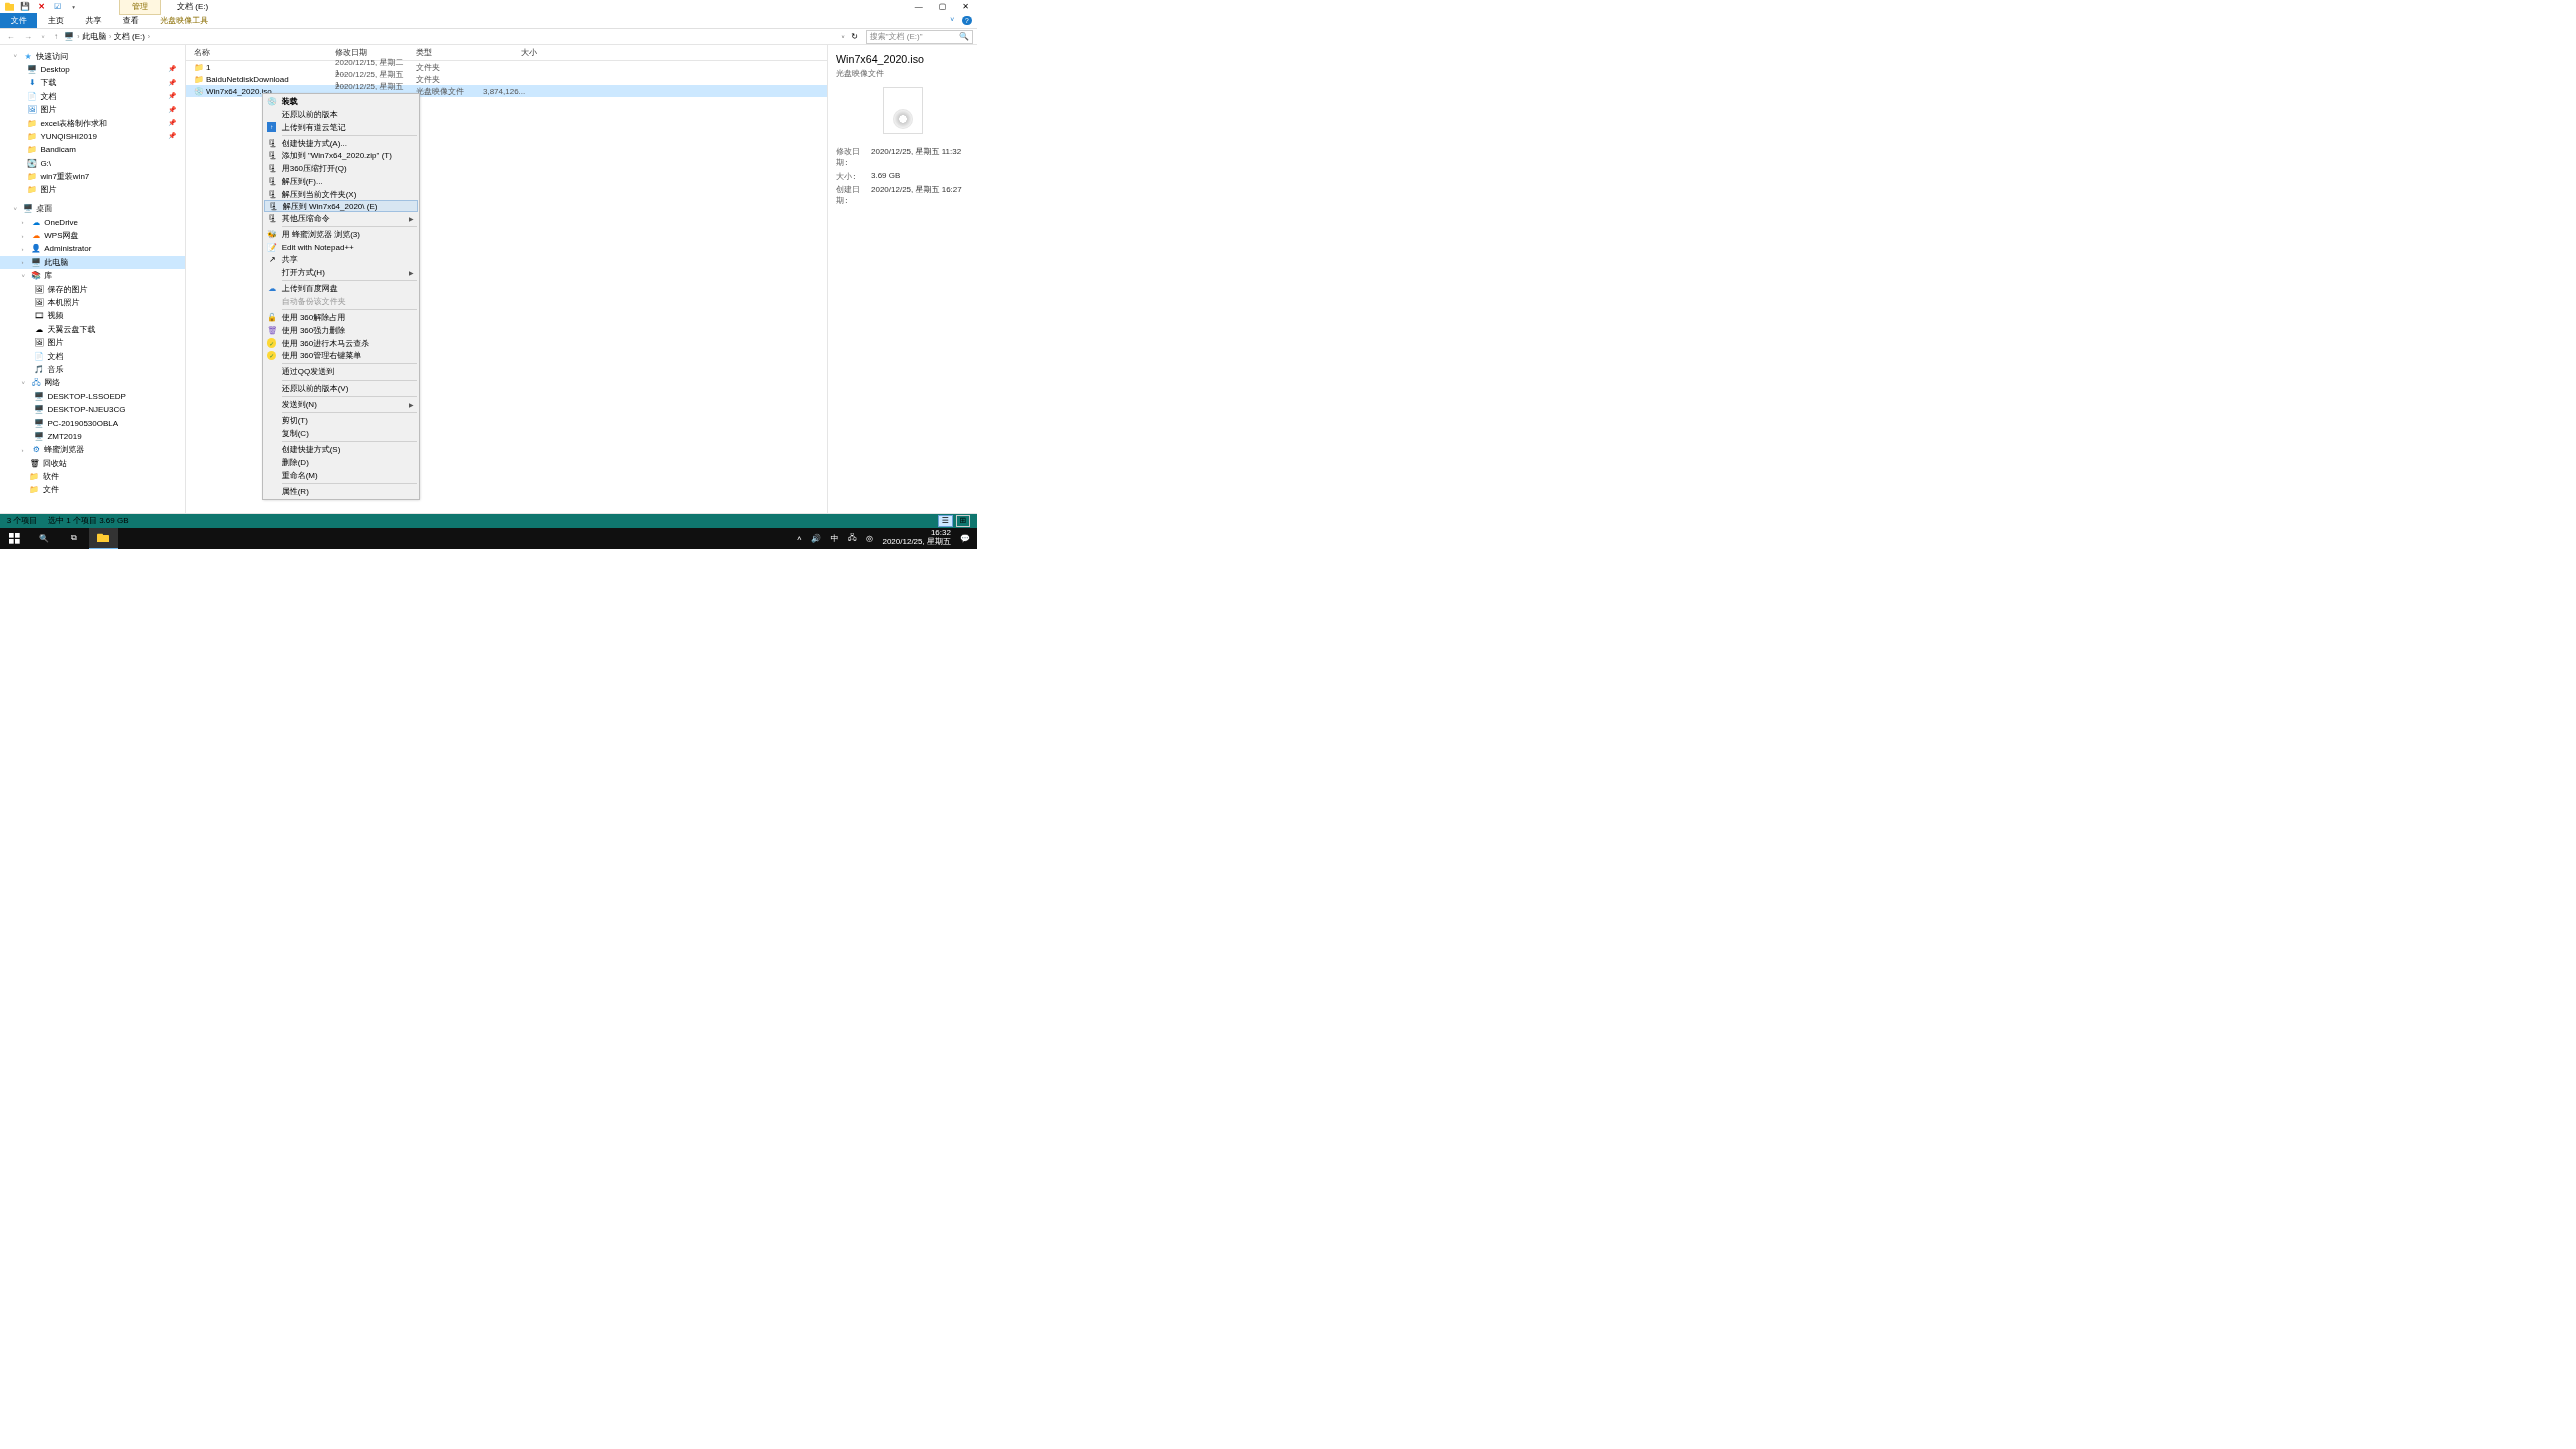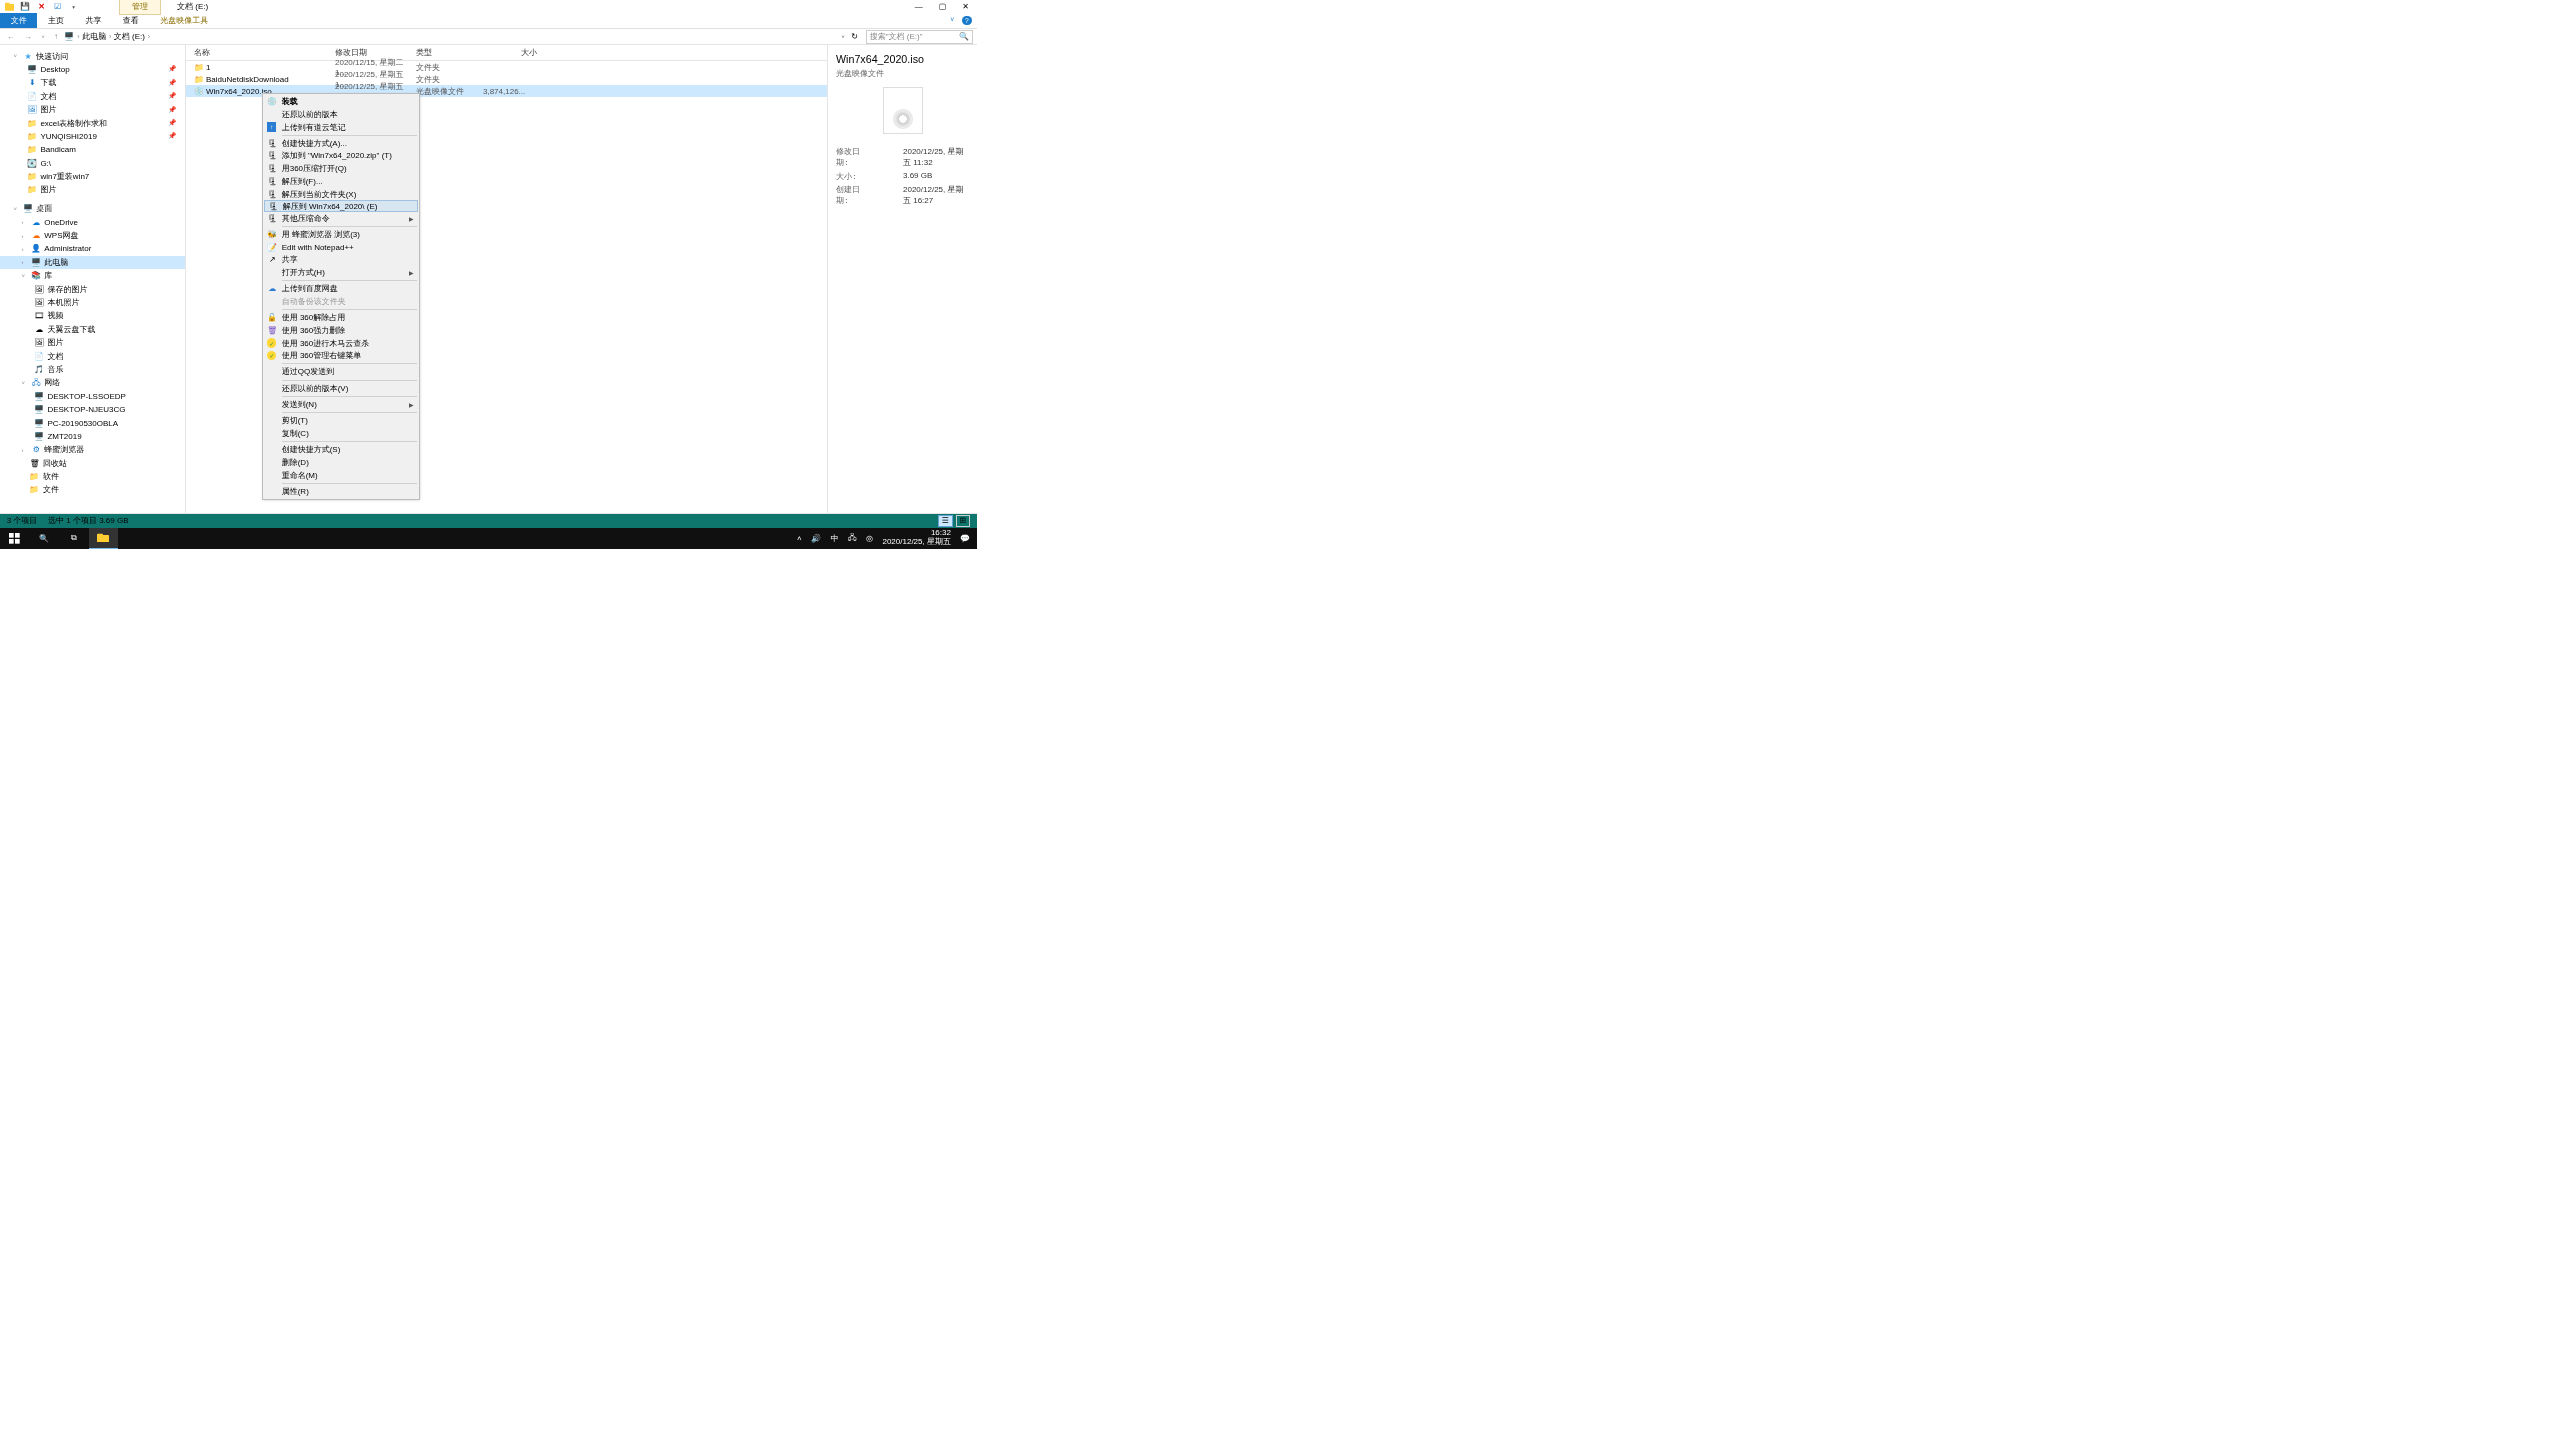--- a/index.html
+++ b/index.html
@@ -49,21 +49,21 @@
 .rows .row .c-type { width: 67px; color: #555; }
 .rows .row .c-size { width: 54px; color: #555; }
 
 .preview { width: 150px; border-left: 0.7px solid #e5e5e5; padding: 8px; }
 .preview h3 { font-size: 10.7px; font-weight: 400; margin-bottom: 2.7px; }
 .preview .ptype { color: #666; margin-bottom: 8px; }
 .preview .thumb { width: 40px; height: 47px; border: 0.7px solid #ddd; margin: 5.4px auto 12px; position: relative; background: #fff; }
 .preview .thumb .disc { width: 20px; height: 20px; border-radius: 50%; background: radial-gradient(circle, #fff 25%, #ccc 28%, #eee 60%, #bbb 100%); position: absolute; bottom: 4px; left: 9.4px; }
 .preview .meta { display: grid; grid-template-columns: 35px 1fr; row-gap: 2.7px; font-size: 7.4px; }
 .preview .meta .k { color: #666; font-family: Liberation Mono, monospace; }
-.preview .meta .v { color: #333; margin-left: 32px; }
+.preview .meta .v { color: #333; }
 
 .ctxmenu { position: absolute; left: 262px; top: 93px; width: 158px; background: #f0f0f0; border: 0.7px solid #bcbcbc; box-shadow: 1.3px 1.3px 2.7px rgba(0,0,0,.2); padding: 1.3px; }
 .ctxmenu .mi { display: flex; align-items: center; height: 12.7px; padding: 0 20px 0 17.4px; position: relative; }
 .ctxmenu .mi.hov { background: #d8e6f2; border: 0.7px solid #a0c0e0; height: 12.7px; margin: -0.7px 0; }
 .ctxmenu .mi .mic { position: absolute; left: 2.7px; width: 10.7px; display: flex; justify-content: center; }
 .ctxmenu .mi .arr { position: absolute; right: 4px; font-size: 6px; color: #555; }
 .ctxmenu .mi.dis { color: #999; }
 .ctxmenu hr { border: none; border-top: 0.7px solid #d0d0d0; margin: 1.3px 0.7px 1.3px 17.4px; }
 .ctxmenu .mi b { font-weight: bold; }
 

